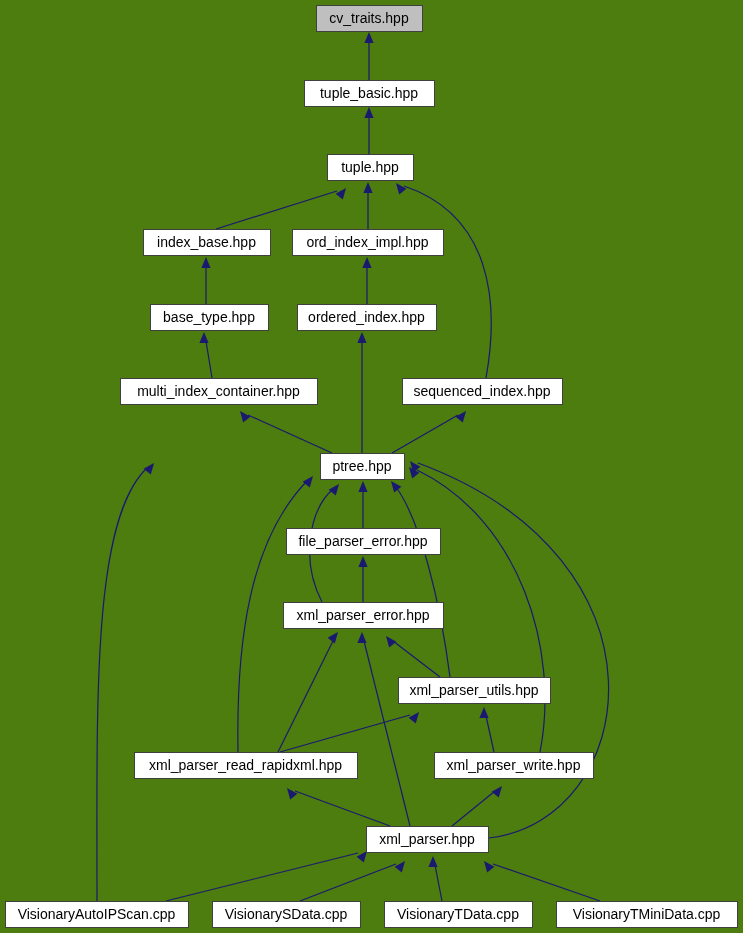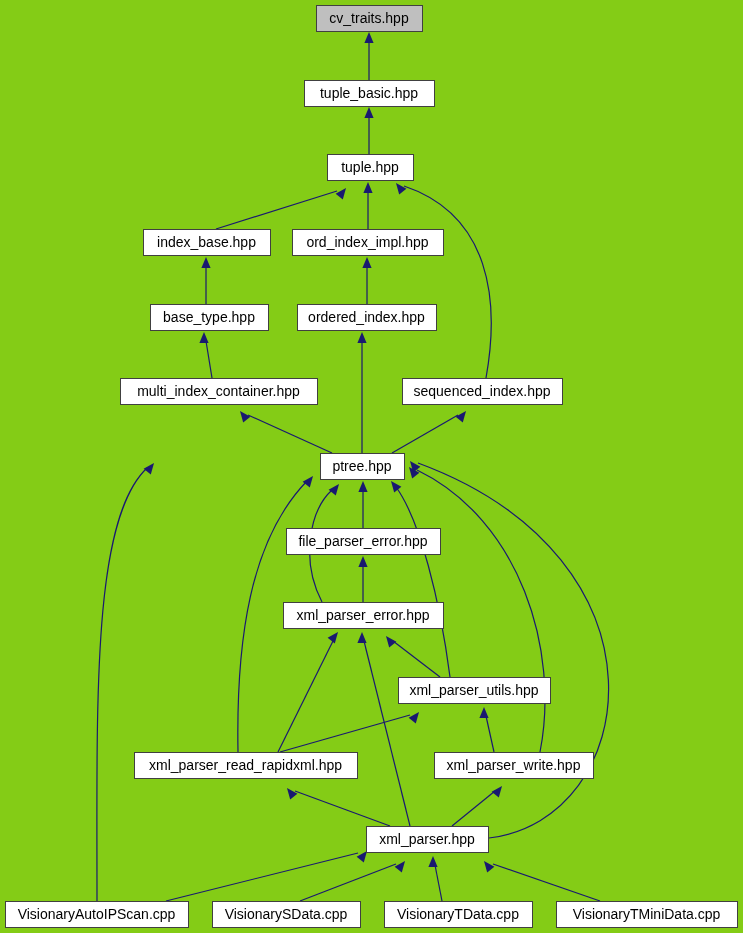--- a/index.html
+++ b/index.html
@@ -5,21 +5,21 @@
 <style>
   html, body {
     margin: 0;
     padding: 0;
     background: #ffffff;
   }
   #graph-root {
     position: relative;
     width: 743px;
     height: 933px;
-    background: #84cc16;
+    background: #4d7c0f;
     font-family: "Liberation Sans", sans-serif;
   }
   svg#graph-canvas {
     position: absolute;
     left: 0;
     top: 0;
     width: 743px;
     height: 933px;
     display: block;
   }

